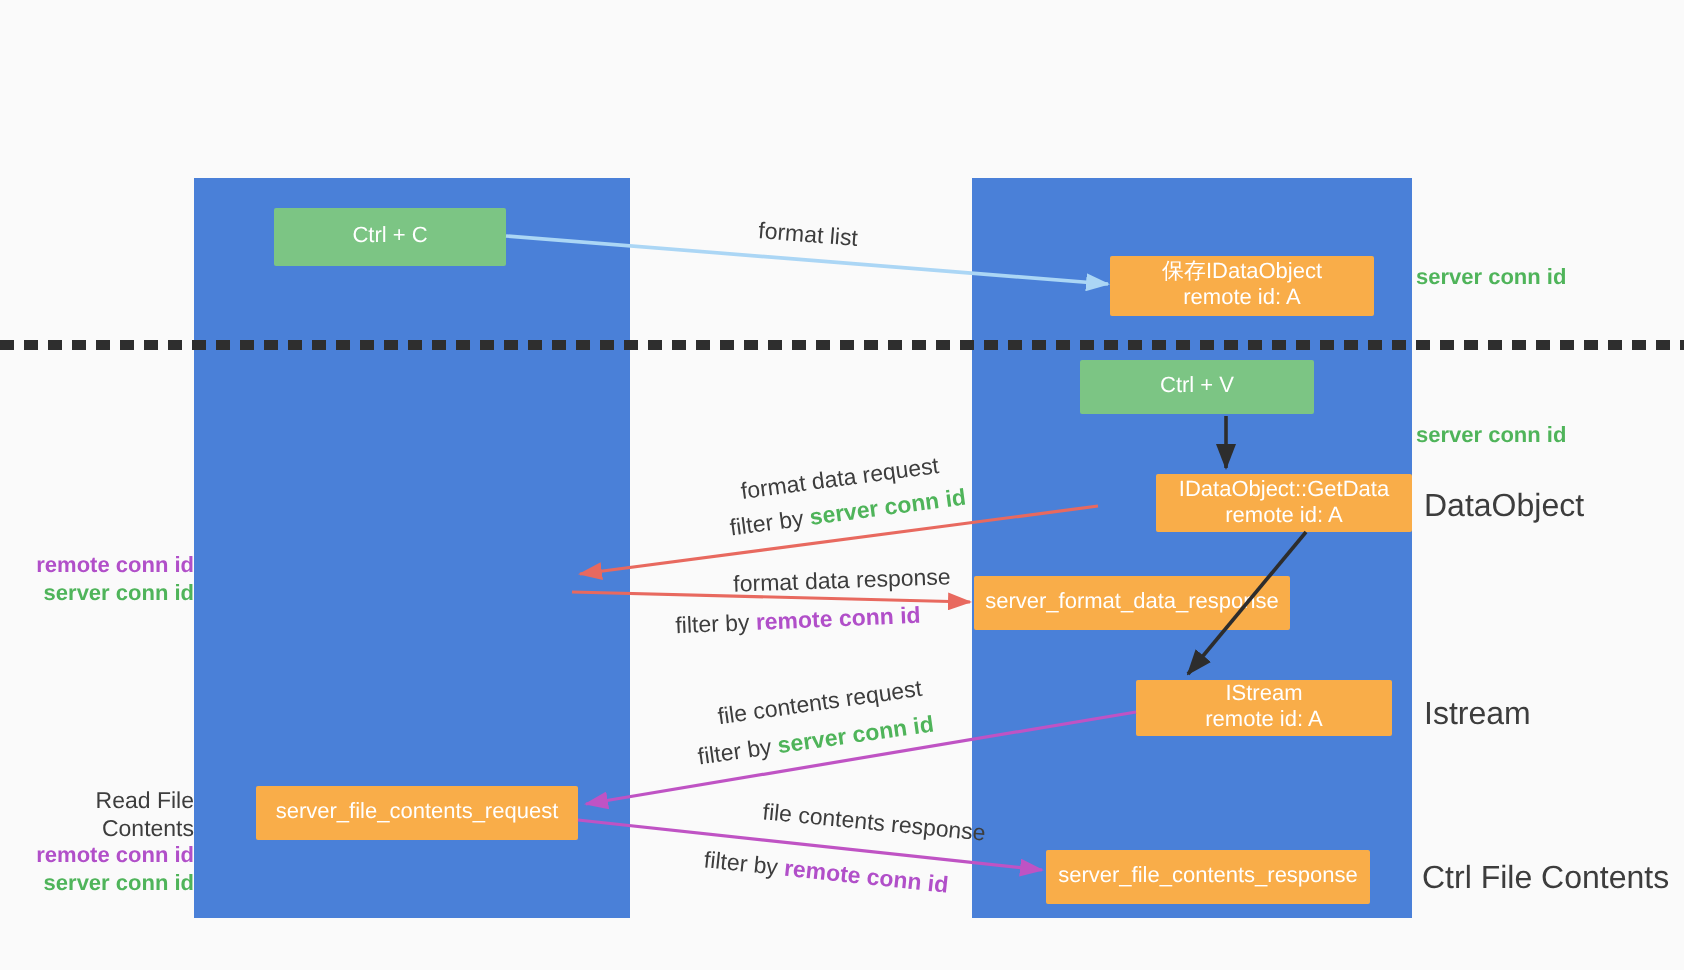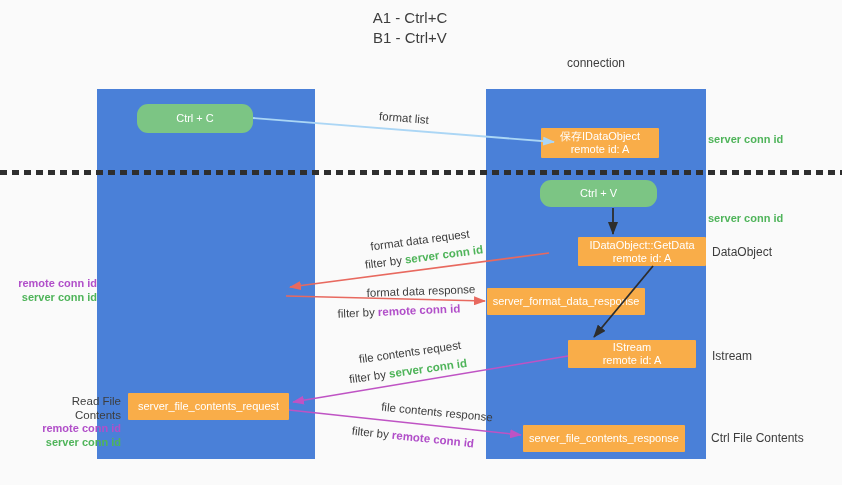--- a/index.html
+++ b/index.html
@@ -8,64 +8,59 @@
   .column{position:absolute;background:var(--c-column-blue,#4a80d8);}
   .col-left{left:97px;top:89px;width:218px;height:370px;}
   .col-right{left:486px;top:89px;width:220px;height:370px;}
   .title{position:absolute;left:320px;top:8px;width:180px;text-align:center;color:var(--c-text-dark,#3d3d3d);font-size:15px;line-height:20px;}
   .col-header{position:absolute;top:56px;width:120px;text-align:center;color:var(--c-text-dark,#3d3d3d);font-size:12px;line-height:15px;}
   .hdr-left{left:162px;margin-top:33px;}
   .hdr-right{left:536px;}
   .dotted{position:absolute;left:0;top:170px;width:842px;height:5px;
     background:repeating-linear-gradient(90deg,var(--c-dotted-line,#2e2e2e) 0 7px,transparent 7px 12px);z-index:5;}
   .box{position:absolute;color:#fff;font-size:11px;display:flex;flex-direction:column;align-items:center;justify-content:center;text-align:center;line-height:13px;border-radius:1px;z-index:6;}
-  .box.green{background:var(--c-box-green,#7cc584);border-radius:11px;}
+  .box.green{background:var(--c-box-green,#7cc584);}
   .box.orange{background:var(--c-box-orange,#f9ad49);}
   .arrow-label{position:absolute;white-space:nowrap;color:var(--c-text-dark,#3d3d3d);font-size:11.5px;transform:translate(-50%,-50%) rotate(var(--r,0deg));z-index:7;}
   .hl-green{color:var(--c-green-text,#4fb45a);font-weight:bold;}
   .hl-purple{color:var(--c-purple-text,#b14fc9);font-weight:bold;}
-  .side-label{position:absolute;white-space:nowrap;font-size:12px;color:var(--c-text-dark,#3d3d3d);z-index:7;}
+  .side-label{position:absolute;white-space:nowrap;font-size:16px;color:var(--c-text-dark,#3d3d3d);z-index:7;}
   .side-label.green{color:var(--c-green-text,#4fb45a);font-weight:bold;font-size:11px;}
   .left-group{position:absolute;left:0;width:97px;text-align:right;font-size:11px;line-height:13.5px;z-index:7;}
   .left-group .dark{color:var(--c-text-dark,#3d3d3d);font-size:11.5px;}
   svg.arrows{position:absolute;left:0;top:0;z-index:8;pointer-events:none;}
   .s-blue{stroke:var(--c-arrow-blue,#abd6f5);stroke-width:1.8;}
   .s-red{stroke:var(--c-arrow-red,#e8695f);stroke-width:1.6;}
   .s-mag{stroke:var(--c-arrow-magenta,#bf53c4);stroke-width:1.6;}
   .s-black{stroke:var(--c-arrow-black,#2d2d2d);stroke-width:1.8;}
   .f-blue{fill:var(--c-arrow-blue,#abd6f5);}
   .f-red{fill:var(--c-arrow-red,#e8695f);}
   .f-mag{fill:var(--c-arrow-magenta,#bf53c4);}
   .f-black{fill:var(--c-arrow-black,#2d2d2d);}
 </style>
 </head>
 <body>
 
 <div class="canvas">
 
-  <div class="title">
-    <div>A1 - Ctrl+C</div>
-    <div>B1 - Ctrl+V</div>
-  </div>
 
   <div class="col-header hdr-left">
     <div>A1</div>
   </div>
   <div class="col-header hdr-right">
-    <div>connection</div>
   </div>
 
   <div class="column col-left"></div>
   <div class="column col-right"></div>
 
   <div class="dotted"></div>
 
   <div class="box green" style="left:137px;top:104px;width:116px;height:29px;">Ctrl + C</div>
 
-  <div class="box orange" style="left:541px;top:128px;width:118px;height:30px;">
+  <div class="box orange" style="left:555px;top:128px;width:132px;height:30px;">
     <div>保存IDataObject</div>
     <div>remote id: A</div>
   </div>
 
   <div class="box green" style="left:540px;top:180px;width:117px;height:27px;">Ctrl + V</div>
 
   <div class="box orange" style="left:549px;top:237px;width:128px;height:29px;margin-left:29px;">
     <div>IDataObject::GetData</div>
     <div>remote id: A</div>
   </div>
@@ -111,21 +106,21 @@
   <div class="side-label green" style="left:708px;top:133px;">server conn id</div>
   <div class="side-label green" style="left:708px;top:212px;">server conn id</div>
   <div class="side-label" style="left:712px;top:245px;">DataObject</div>
   <div class="side-label" style="left:712px;top:349px;">Istream</div>
   <div class="side-label" style="left:711px;top:431px;">Ctrl File Contents</div>
 
   <div class="left-group" style="top:277px;">
     <div class="hl-purple">remote conn id</div>
     <div class="hl-green">server conn id</div>
   </div>
-  <div class="left-group" style="top:395px;margin-left:24px;">
+  <div class="left-group" style="top:395px;">
     <div class="dark">Read File Contents</div>
     <div class="hl-purple">remote conn id</div>
     <div class="hl-green">server conn id</div>
   </div>
 
   <svg class="arrows" width="842" height="485" viewBox="0 0 842 485">
     <defs>
       <marker id="m-blue" markerWidth="12" markerHeight="9" refX="11" refY="4.5" orient="auto" markerUnits="userSpaceOnUse">
         <path d="M0,0 L12,4.5 L0,9 Z" class="f-blue"></path>
       </marker>

